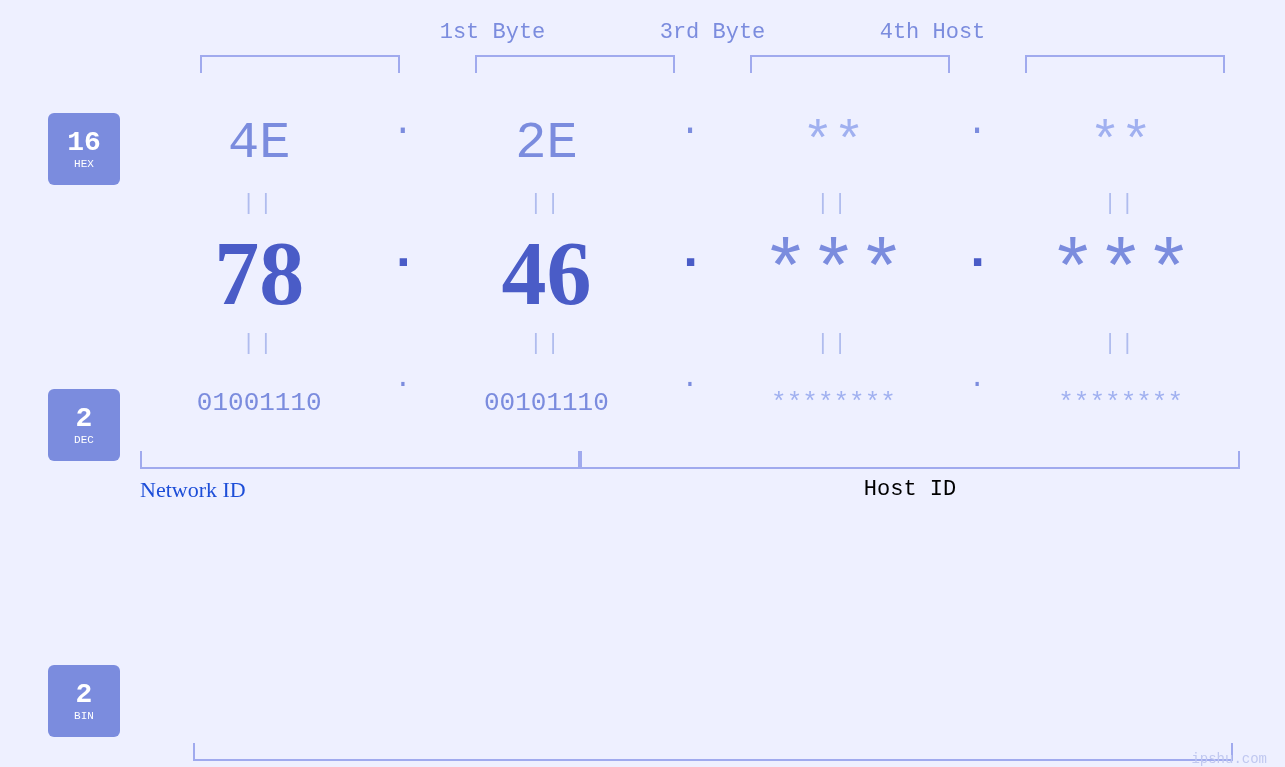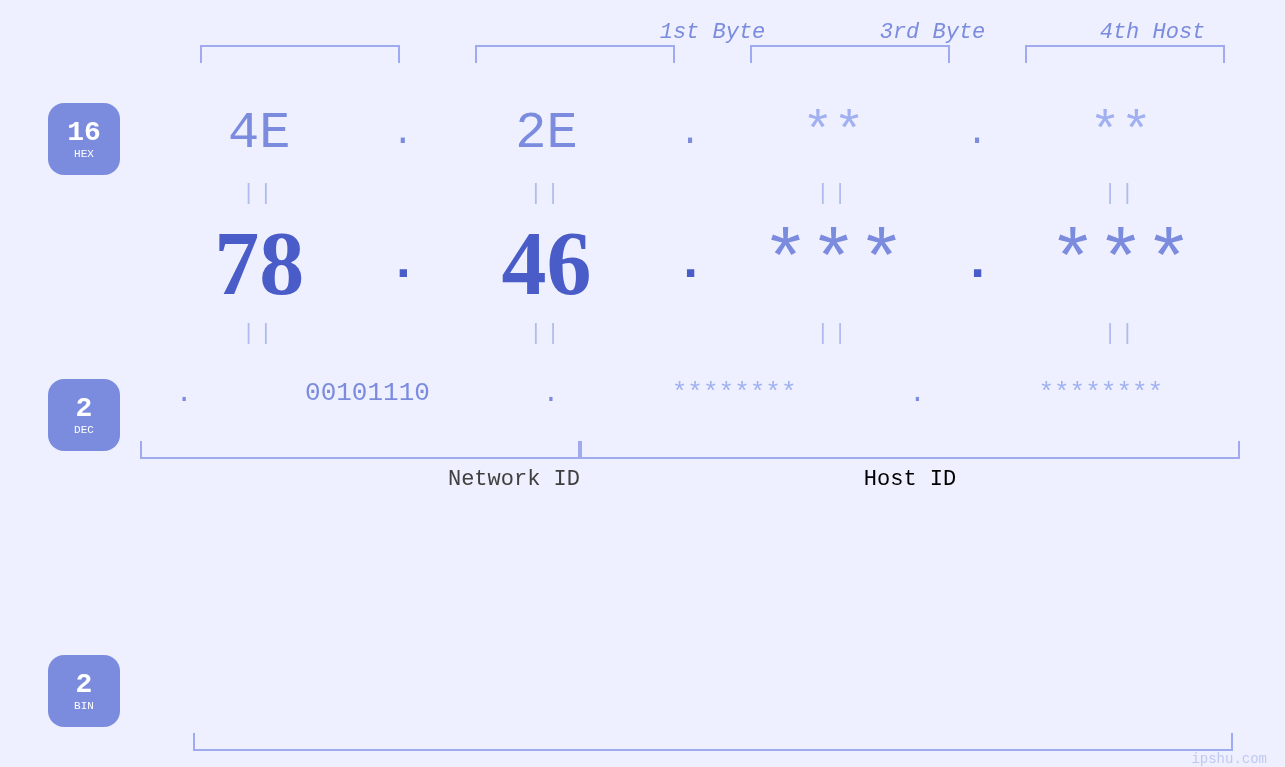--- a/index.html
+++ b/index.html
@@ -21,22 +21,22 @@
       flex-direction: column;
       align-items: center;
       padding-top: 20px;
     }
 
     
     .byte-headers {
       display: flex;
       width: 1100px;
       margin-left: 140px;
-      justify-content: flex-end;
-      font-style: italic;
+      justify-content: center;
+      margin-bottom: 10px;
     }
 
     .byte-label {
       color: #7b8cde;
       font-size: 22px;
       font-family: 'Courier New', Courier, monospace;
       text-align: center;
       width: 220px;
     }
 
@@ -71,21 +71,21 @@
       display: flex;
       flex-direction: column;
       gap: 58px;
       padding-left: 48px;
       padding-top: 10px;
     }
 
     .badge {
       background-color: #7b8cde;
       color: white;
-      border-radius: 16px;
+      border-radius: 6px;
       width: 72px;
       height: 72px;
       display: flex;
       flex-direction: column;
       align-items: center;
       justify-content: center;
     }
 
     .badge-number {
       font-size: 28px;
@@ -100,21 +100,20 @@
 
     
     .data-grid {
       flex: 1;
       margin-left: 20px;
       margin-right: 20px;
     }
 
     .row {
       display: flex;
-      align-items: center;
       justify-content: space-around;
       width: 1100px;
     }
 
     
     .hex-row {
       height: 80px;
     }
 
     
@@ -224,25 +223,25 @@
     }
 
     .bottom-labels {
       display: flex;
       width: 1100px;
       justify-content: flex-start;
       margin-top: 8px;
     }
 
     .network-id-label {
-      color: #404040;
+      color: #1d4ed8;
       font-size: 22px;
-      font-family: Liberation Mono, monospace;
+      font-family: Liberation Serif, serif;
       width: 440px;
-      text-align: right;
+      text-align: left;
     }
 
     .host-id-label {
       color: #000000;
       font-size: 22px;
       font-family: 'Courier New', Courier, monospace;
       width: 660px;
       text-align: center;
     }
 
@@ -360,20 +359,23 @@
         <div class="double-bar">||</div>
         <div class="double-bar-dot"></div>
         <div class="double-bar">||</div>
         <div class="double-bar-dot"></div>
         <div class="double-bar">||</div>
         <div class="double-bar-dot"></div>
         <div class="double-bar">||</div>
       </div>
 
       <div class="row bin-row">
+        <div class="cell">
+          <span class="bin-value">01001110</span>
+        </div>
         <span class="dot-bin">.</span>
         <div class="cell">
           <span class="bin-value">00101110</span>
         </div>
         <span class="dot-bin">.</span>
         <div class="cell">
           <span class="bin-masked">********</span>
         </div>
         <span class="dot-bin">.</span>
         <div class="cell">

